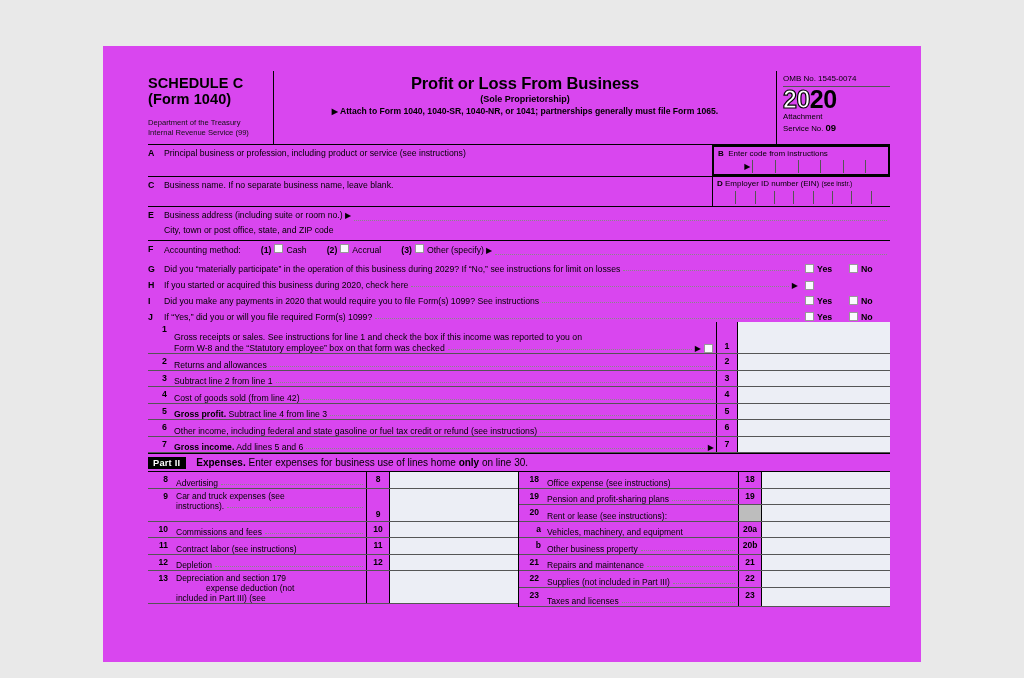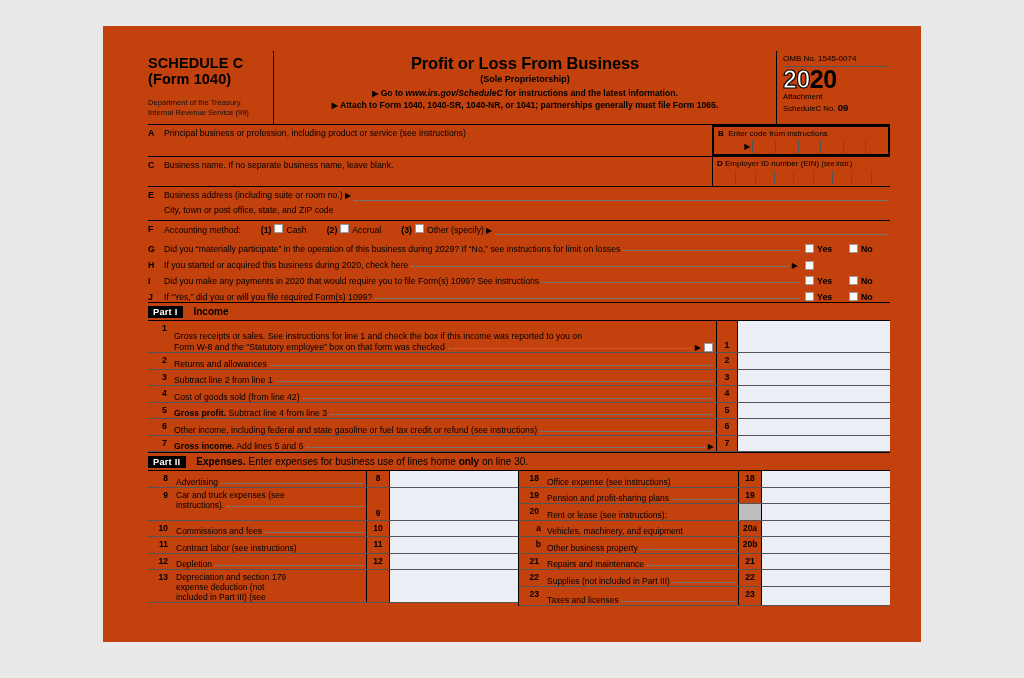--- a/index.html
+++ b/index.html
@@ -5,23 +5,23 @@
   * { box-sizing: border-box; }
   html, body {
     margin: 0; padding: 0;
     width: 1024px; height: 678px;
     background: #e9e9e9;
     font-family: "Liberation Sans", sans-serif;
     overflow: hidden;
   }
   #page {
     position: absolute;
-    left: 103px; top: 26px;
+    left: 103px; top: 46px;
     width: 818px; height: 616px;
-    background: #c2410c;
+    background: #d946ef;
     overflow: hidden;
   }
   #form {
     position: absolute;
     left: 45px; top: 25px;
     width: 742px;
     color: #000;
   }
 
   
@@ -141,37 +141,33 @@
       </div>
       <div class="dept">
         <div>Department of the Treasury</div>
         <div>Internal Revenue Service (99)</div>
       </div>
     </div>
 
     <div class="hdr-mid">
       <div class="title-main">Profit or Loss From Business</div>
       <div class="title-sub">(Sole Proprietorship)</div>
-      <div class="title-go">
-        <span class="arrow">▶</span>
-        <span>Go to </span><i>www.irs.gov/ScheduleC</i><span> for instructions and the latest information.</span>
-      </div>
       <div class="title-attach">
         <span class="arrow">▶</span>
         <span>Attach to Form 1040, 1040-SR, 1040-NR, or 1041; partnerships generally must file Form 1065.</span>
       </div>
     </div>
 
     <div class="hdr-right">
       <div class="omb">OMB No. 1545-0074</div>
       <div class="year-wrap">
         <div class="year"><span class="hollow">20</span><span>20</span></div>
         <div class="attach-l">
           <div>Attachment</div>
-          <div><span>ScheduleC No.</span> <b>09</b></div>
+          <div><span>Service No.</span> <b>09</b></div>
         </div>
       </div>
     </div>
   </div>
 
 
   <div class="row bb" style="height:32px;">
     <div style="flex:1;display:flex;padding-top:3px;">
       <div class="ltr">A</div>
       <div class="body-txt">Principal business or profession, including product or service (see instructions)</div>
@@ -276,26 +272,20 @@
           <div class="ltr">J</div>
           <div class="body-txt" style="white-space: nowrap;">If “Yes,” did you or will you file required Form(s) 1099?</div>
           <div class="dots"></div>
           <div class="yn">
             <div class="c"><span class="cb"></span><span>Yes</span></div>
             <div class="c"><span class="cb"></span><span>No</span></div>
           </div>
         </div>
       </div>
 
-  <div class="bt bb" style="padding:1px 0;">
-    <div class="partbar">
-      <div class="parttag">Part I</div>
-      <div class="parttitle">Income</div>
-    </div>
-  </div>
   <div id="part1-lines">
         <div class="inc-row thin-bb" style="height: 32px;">
           <div class="inc-num">1</div>
           <div class="inc-txt" style="display: flex; flex-direction: column; justify-content: flex-end;">
             <div style="white-space: nowrap;">Gross receipts or sales. See instructions for line 1 and check the box if this income was reported to you on</div>
             <div class="dotrow" style="margin-top: 1px;">
               <span style="white-space: nowrap;">Form W-8 and the “Statutory employee” box on that form was checked</span>
               <div class="dots"></div>
               <span class="arrow">▶</span>
               <span class="cb"></span>
@@ -415,21 +405,21 @@
               <div class="dots"></div>
             </div>
             <div class="exp-b">12</div>
             <div class="exp-a"></div>
           </div>
           <div class="exp-row thin-bb" style="height: 33px;">
             <div class="exp-n">13</div>
             <div class="exp-t" style="display: flex; flex-direction: column;">
               <div style="white-space: nowrap;">Depreciation and section 179</div>
               <div class="dotrow">
-                <span style="white-space: nowrap;">expense deduction (not</span>
+                <span style="white-space: nowrap; margin-left: 30px;">expense deduction (not</span>
               </div>
               <div style="white-space: nowrap;">included in Part III) (see</div>
             </div>
             <div class="exp-b" style="display: flex; align-items: flex-end; justify-content: center; padding-bottom: 2px;"></div>
             <div class="exp-a"></div>
           </div>
         </div>
     <div class="exp-col" id="exp-right">
           <div class="exp-row thin-bb" style="height: 16.5px;">
             <div class="exp-n">18</div>

